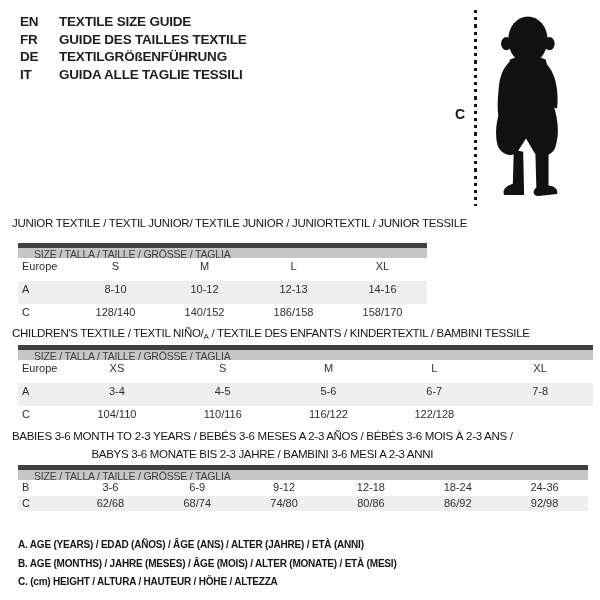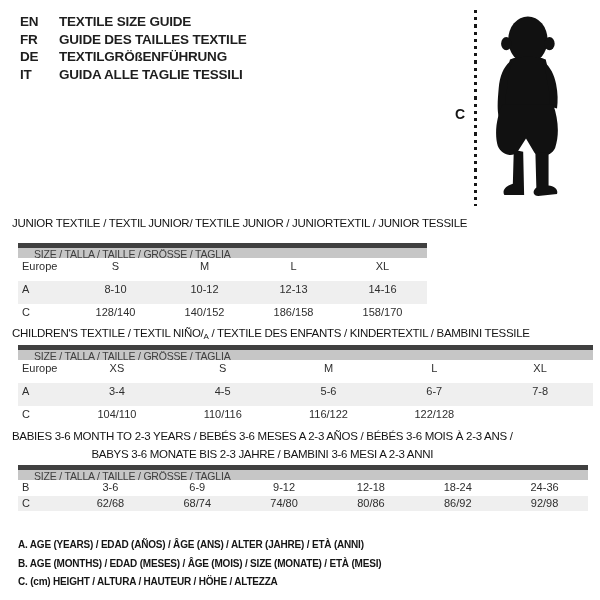--- a/index.html
+++ b/index.html
@@ -169,17 +169,17 @@
       <span class="cell">68/74</span>
       <span class="cell">74/80</span>
       <span class="cell">80/86</span>
       <span class="cell">86/92</span>
       <span class="cell">92/98</span>
     </div>
   </div>
 
   <div class="legend">
     <div class="legend-line">A. AGE (YEARS) / EDAD (AÑOS) / ÂGE (ANS) / ALTER (JAHRE) / ETÀ (ANNI)</div>
-    <div class="legend-line">B. AGE (MONTHS) / EDAD (MESES) / ÂGE (MOIS) / SIZE (MONATE) / ETÀ (MESI)</div>
+    <div class="legend-line">B. AGE (MONTHS) / JAHRE (MESES) / ÂGE (MOIS) / ALTER (MONATE) / ETÀ (MESI)</div>
     <div class="legend-line">C. (cm) HEIGHT / ALTURA / HAUTEUR / HÖHE / ALTEZZA</div>
   </div>
 
 </div>
 
 </body></html>

